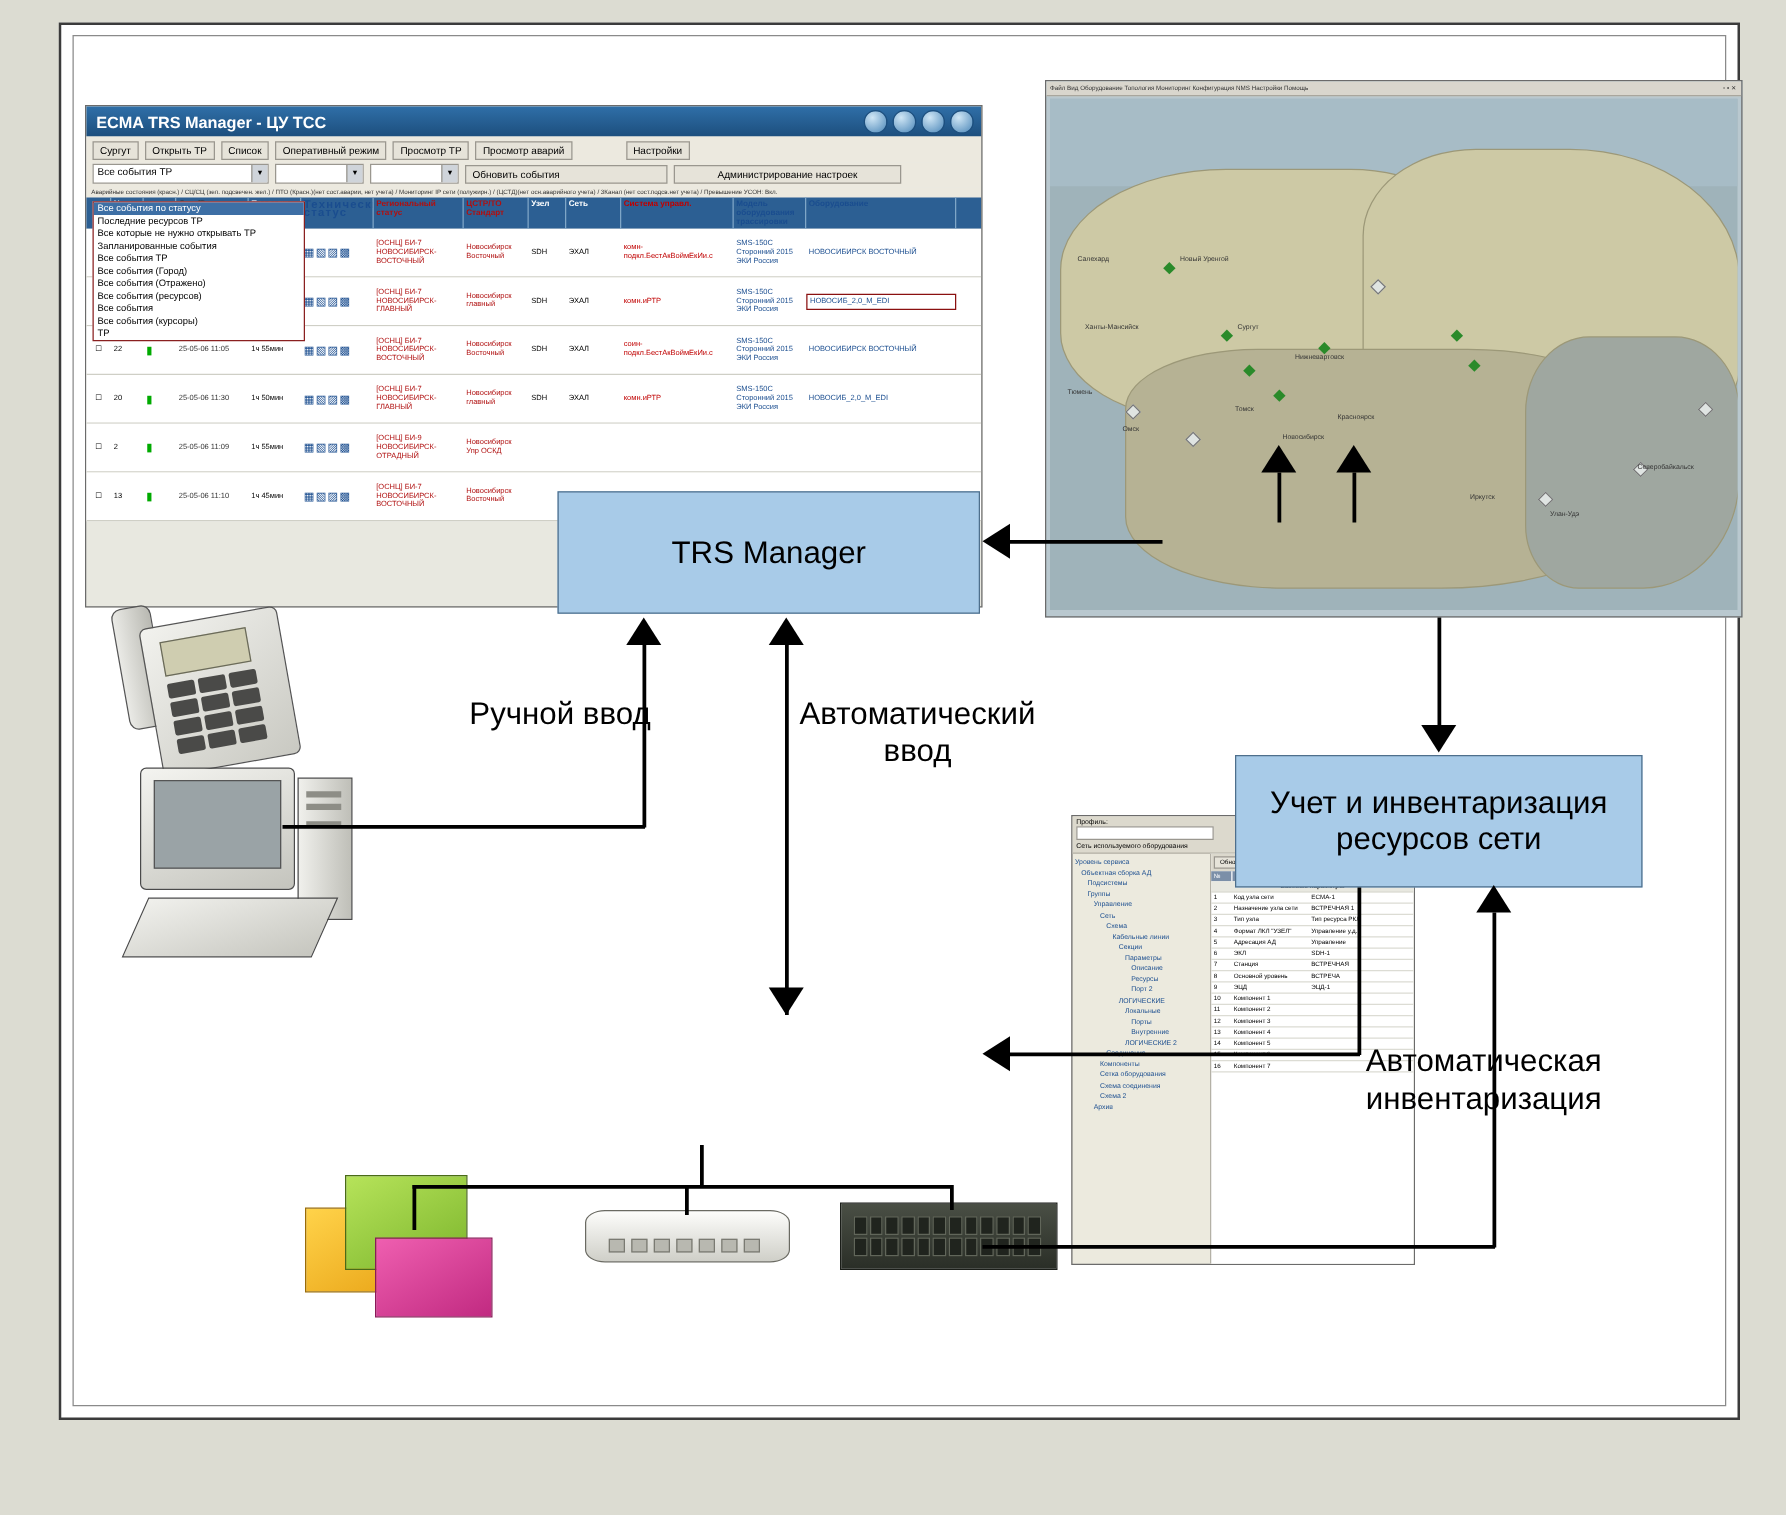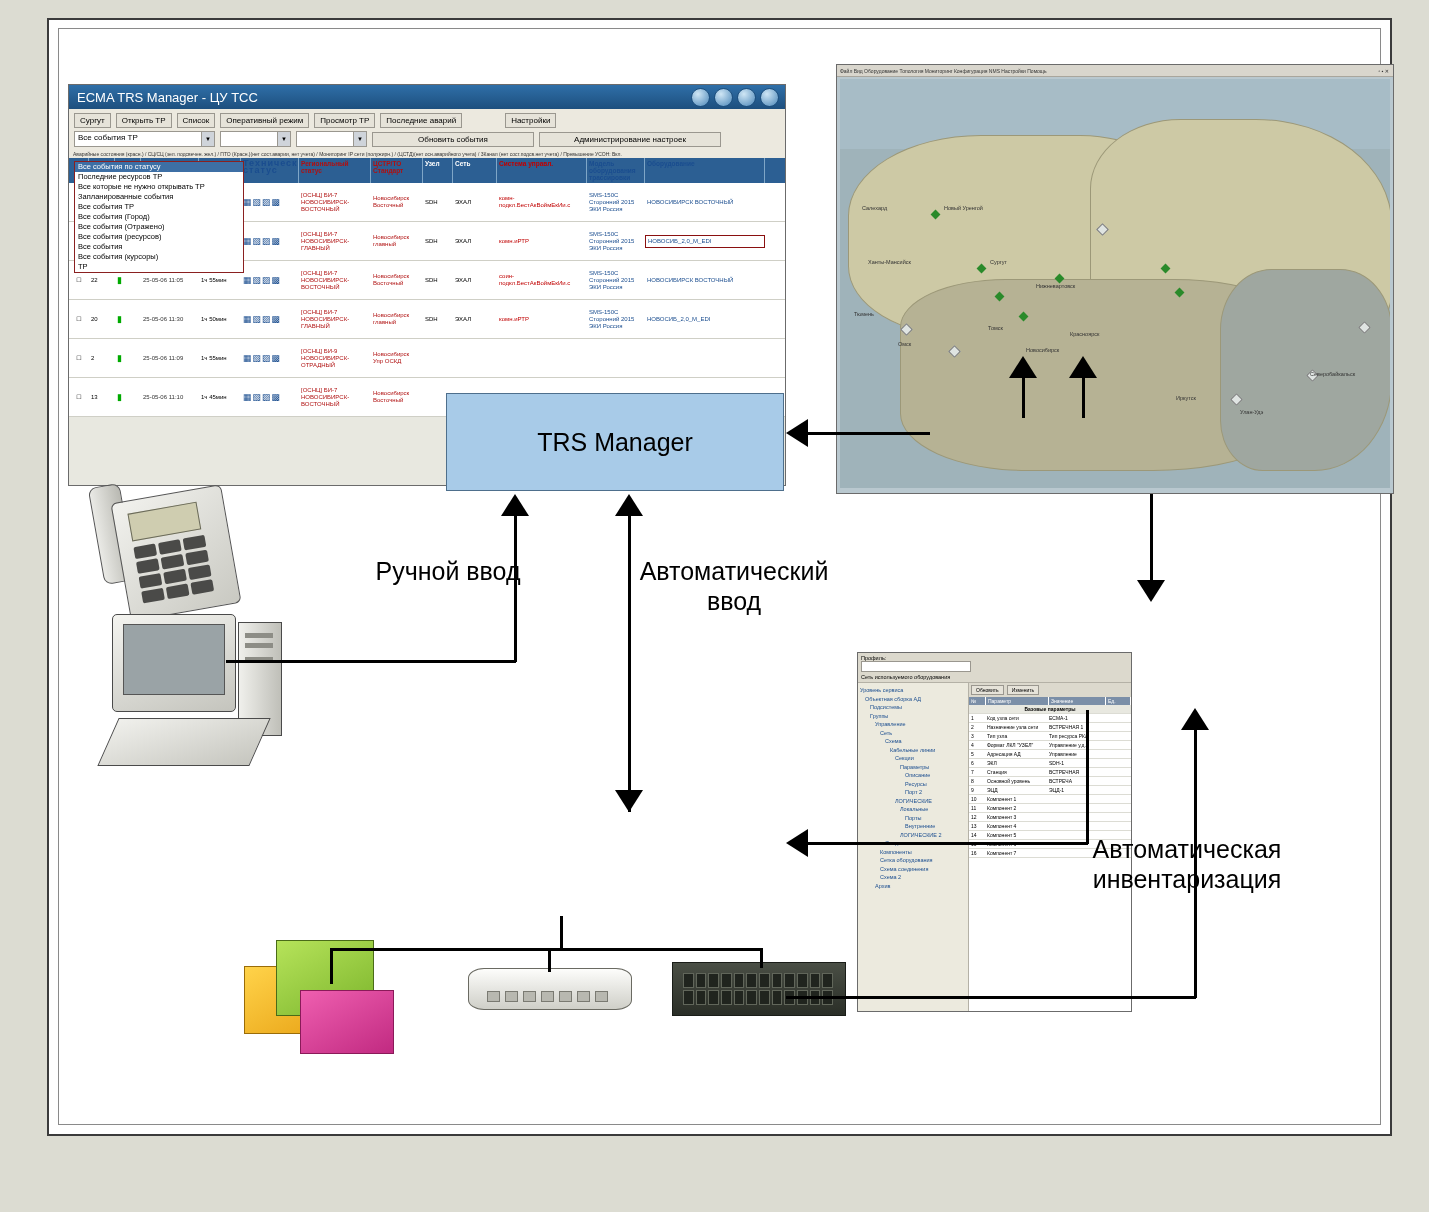--- a/index.html
+++ b/index.html
@@ -80,21 +80,21 @@
     border: 1px solid #6b6b6b;
     box-sizing: border-box;
     overflow: hidden;
     font-size: 7px;
   }
   .app-title {
     height: 24px;
     background: linear-gradient(#2f6fa8, #1d4f7e);
     color: #fff;
     font-size: 13px;
-    font-weight: normal;
+    font-weight: bold;
     display: flex;
     align-items: center;
     padding-left: 8px;
     position: relative;
   }
   .app-title .tbtns { position: absolute; right: 6px; top: 3px; display: flex; gap: 4px; }
   .app-title .tbtn {
     width: 17px; height: 17px; border-radius: 50%;
     background: radial-gradient(circle at 35% 30%, #cfe6f5, #4a86b8);
     border: 1px solid #1d4f7e;
@@ -288,36 +288,36 @@
         <span class="tbtn"></span>
       </span>
     </div>
 
     <div class="app-toolbar">
       <div class="tbutton">Сургут</div>
       <div class="tbutton">Открыть ТР</div>
       <div class="tbutton">Список</div>
       <div class="tbutton">Оперативный режим</div>
       <div class="tbutton">Просмотр ТР</div>
-      <div class="tbutton">Последние аварий</div>
+      <div class="tbutton">Просмотр аварий</div>
       <div class="tbutton" style="margin-left:38px">Настройки</div>
     </div>
 
     <div class="app-filters">
       <div class="combo" style="min-width:122px">
         <span>Все события ТР</span>
         <span class="car">▼</span>
       </div>
       <div class="combo" style="min-width:52px">
         <span class="car">▼</span>
       </div>
       <div class="combo" style="min-width:52px">
         <span class="car">▼</span>
       </div>
-      <div class="tbutton" style="width:150px;text-align:center">Обновить события</div>
+      <div class="tbutton" style="width:150px;text-align:left">Обновить события</div>
       <div class="tbutton" style="width:170px;text-align:center">Администрирование настроек</div>
     </div>
 
     <div class="legend-strip">Аварийные состояния (красн.) / СЦ/СЦ (зел. подсвечен. жел.) / ПТО (Красн.)(нет сост.аварии, нет учета) / Мониторинг IP сети (полужирн.) / (ЦСТД)(нет осн.аварийного учета) / 3Канал (нет сост.подсв.нет учета) / Превышение УСОН: Вкл.</div>
 
     <div class="grid-head">
       <div class="c-chk"></div>
       <div class="c-id">№</div>
       <div class="c-ico"></div>
       <div class="c-dat">Дата/Время</div>
@@ -685,20 +685,22 @@
         <span></span>
         <span></span>
         <span></span>
         <span></span>
     </div>
   </div>
 
   <div class="node" style="left:446px; top:393px; width:338px; height:98px;">TRS Manager</div>
 
 
+  <div class="node" style="left:988px; top:604px; width:326px; height:106px; white-space: pre-line;">Учет и инвентаризация
+ресурсов сети</div>
 
 
   <div class="label" style="left:338px; top:556px; width:220px;">Ручной ввод</div>
   <div class="label" style="left:614px; top:556px; width:240px; white-space: pre-line;">Автоматический
 ввод</div>
   <div class="label" style="left:1052px; top:834px; width:270px; white-space: pre-line;">Автоматическая
 инвентаризация</div>
 
   <div class="ln ln-h" style="left:800px; top:432px; width:130px;"></div>
   <div class="arrow arrow-left" style="left:786px; top:419px;"></div>

